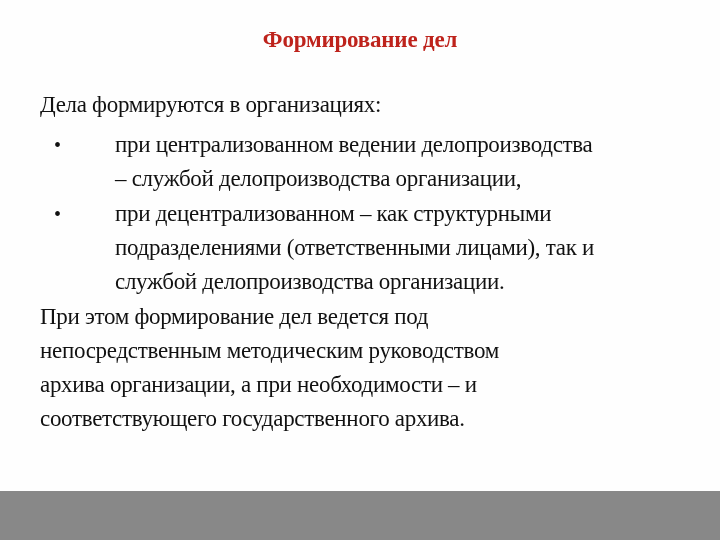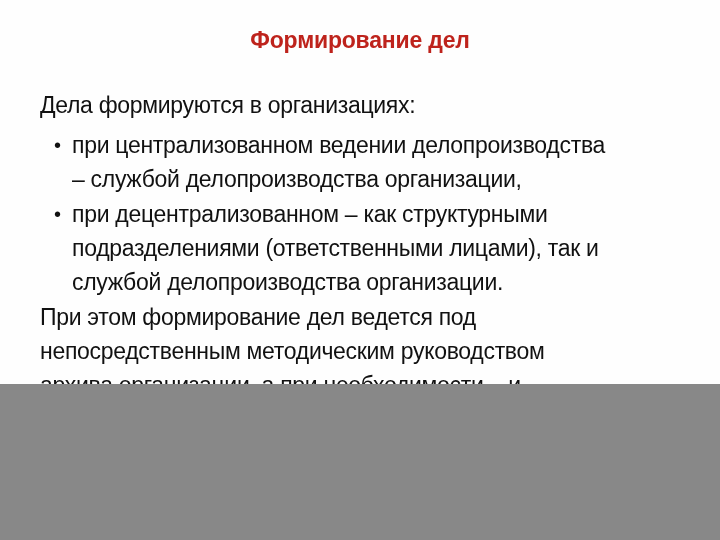--- a/index.html
+++ b/index.html
@@ -3,24 +3,24 @@
 <meta charset="utf-8">
 <style>
   html, body {
     margin: 0;
     padding: 0;
     background: #888;
   }
   .slide {
     position: relative;
     width: 720px;
-    height: 384px;
+    height: 491px;
     background: #FEFEFE;
     overflow: hidden;
-    font-family: Liberation Sans, sans-serif;
+    font-family: Liberation Serif, serif;
     color: #111111;
   }
   .slide-title {
     position: absolute;
     top: 27px;
     left: 0;
     width: 100%;
     text-align: center;
     font-size: 23px;
     font-weight: bold;
@@ -52,20 +52,21 @@
   .bullet-marker {
     flex: 0 0 auto;
     width: 32px;
     padding-left: 14px;
     box-sizing: border-box;
     font-size: 20px;
   }
   .bullet-text {
     flex: 1 1 auto;
     white-space: pre-line;
+    margin-left: 43px;
   }
   .closing-paragraph {
     white-space: pre-line;
     margin: 1px 0 15px 0;
   }
 </style>
 </head>
 <body>
 
 <div class="slide">

